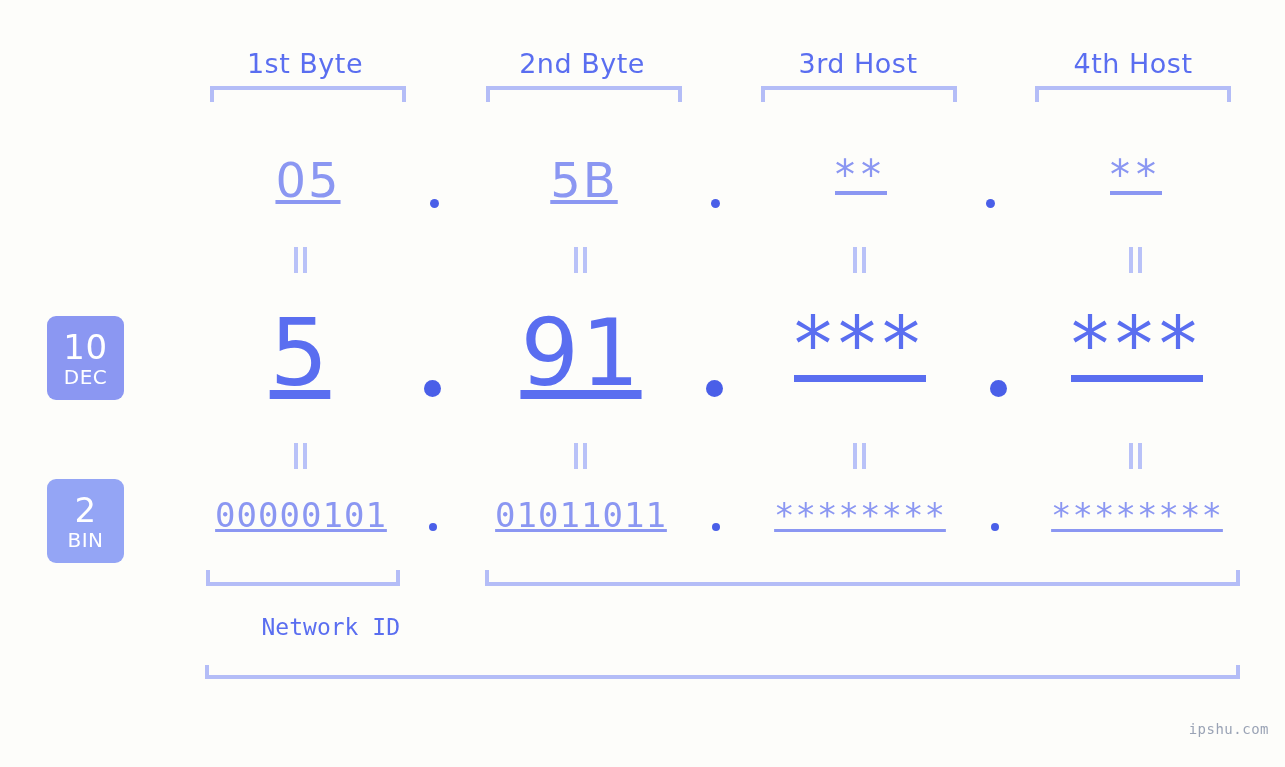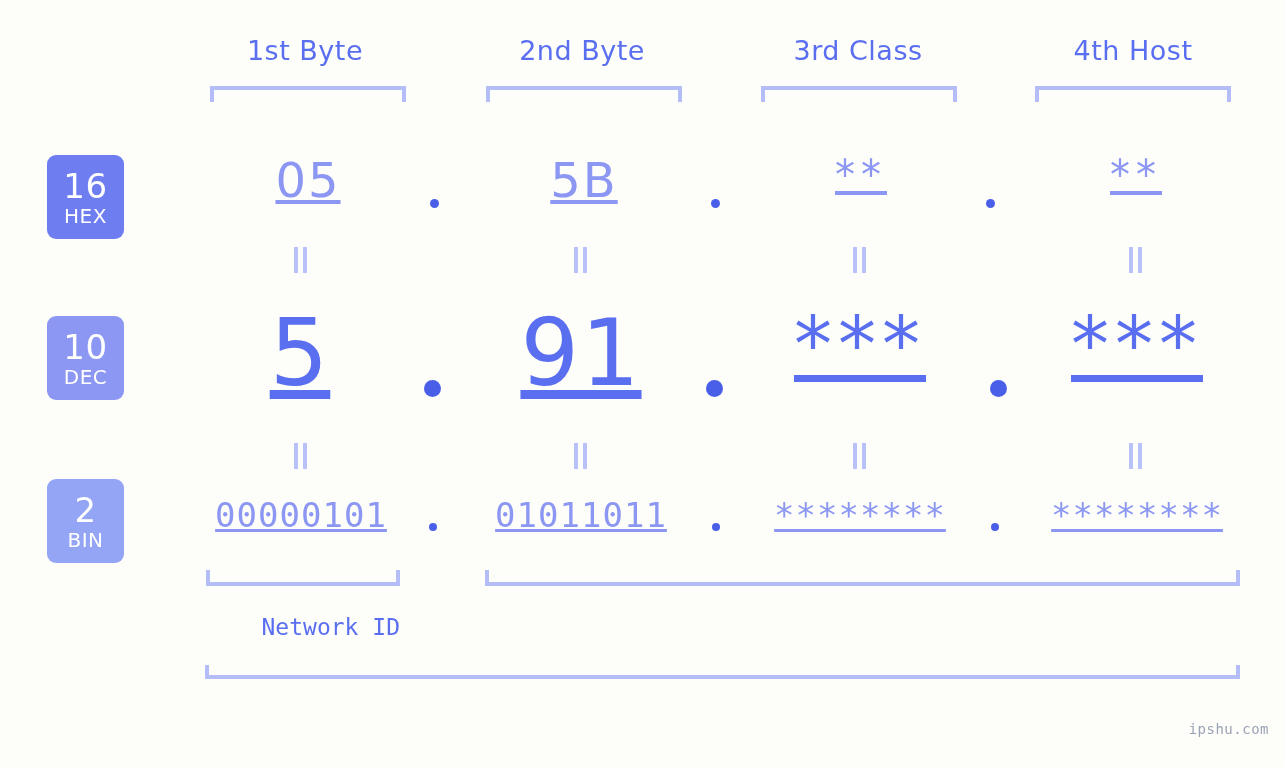--- a/index.html
+++ b/index.html
@@ -15,21 +15,21 @@
   }
   #stage {
     position: relative;
     width: 1285px;
     height: 767px;
   }
 
   
   .byte-label {
     position: absolute;
-    top: 35px;
+    top: 48px;
     width: 230px;
     text-align: center;
     font-family: "DejaVu Sans", sans-serif;
     font-size: 27px;
     color: #5a6ef0;
     letter-spacing: 0.5px;
     white-space: nowrap;
   }
 
   
@@ -196,32 +196,28 @@
     letter-spacing: 0.5px;
   }
 </style>
 </head>
 <body>
 
 <div id="stage">
 
   <div class="byte-label" style="left:190px">1st Byte</div>
   <div class="byte-label" style="left:467px">2nd Byte</div>
-  <div class="byte-label" style="left:743px">3rd Class</div>
+  <div class="byte-label" style="left:743px">3rd Host</div>
   <div class="byte-label" style="left:1018px">4th Host</div>
 
   <div class="bracket-top" style="left:210px;  width:196px"></div>
   <div class="bracket-top" style="left:486px;  width:196px"></div>
   <div class="bracket-top" style="left:761px;  width:196px"></div>
   <div class="bracket-top" style="left:1035px; width:196px"></div>
 
-  <div class="badge" id="badge-hex">
-    <span class="num">16</span>
-    <span class="unit">HEX</span>
-  </div>
   <div class="badge" id="badge-dec">
     <span class="num">10</span>
     <span class="unit">DEC</span>
   </div>
   <div class="badge" id="badge-bin">
     <span class="num">2</span>
     <span class="unit">BIN</span>
   </div>
 
   <div class="row-hex">

